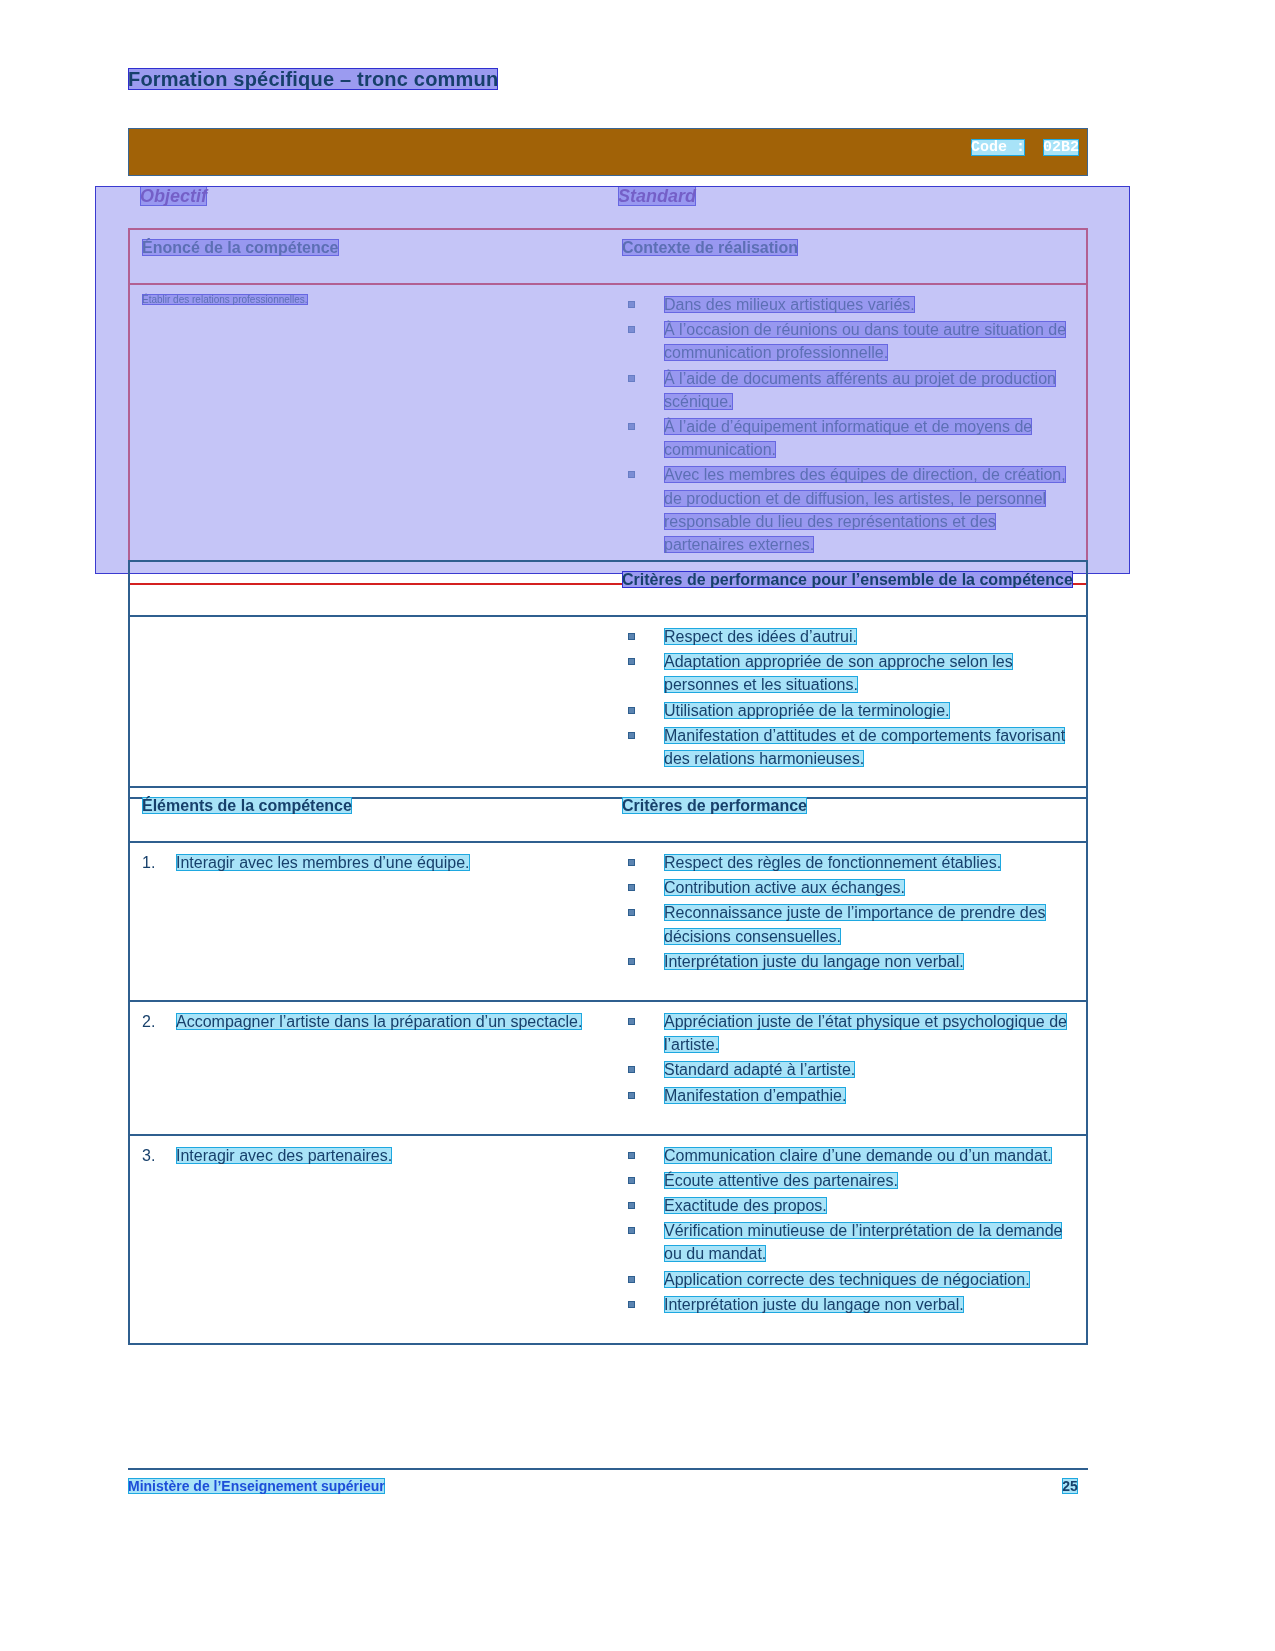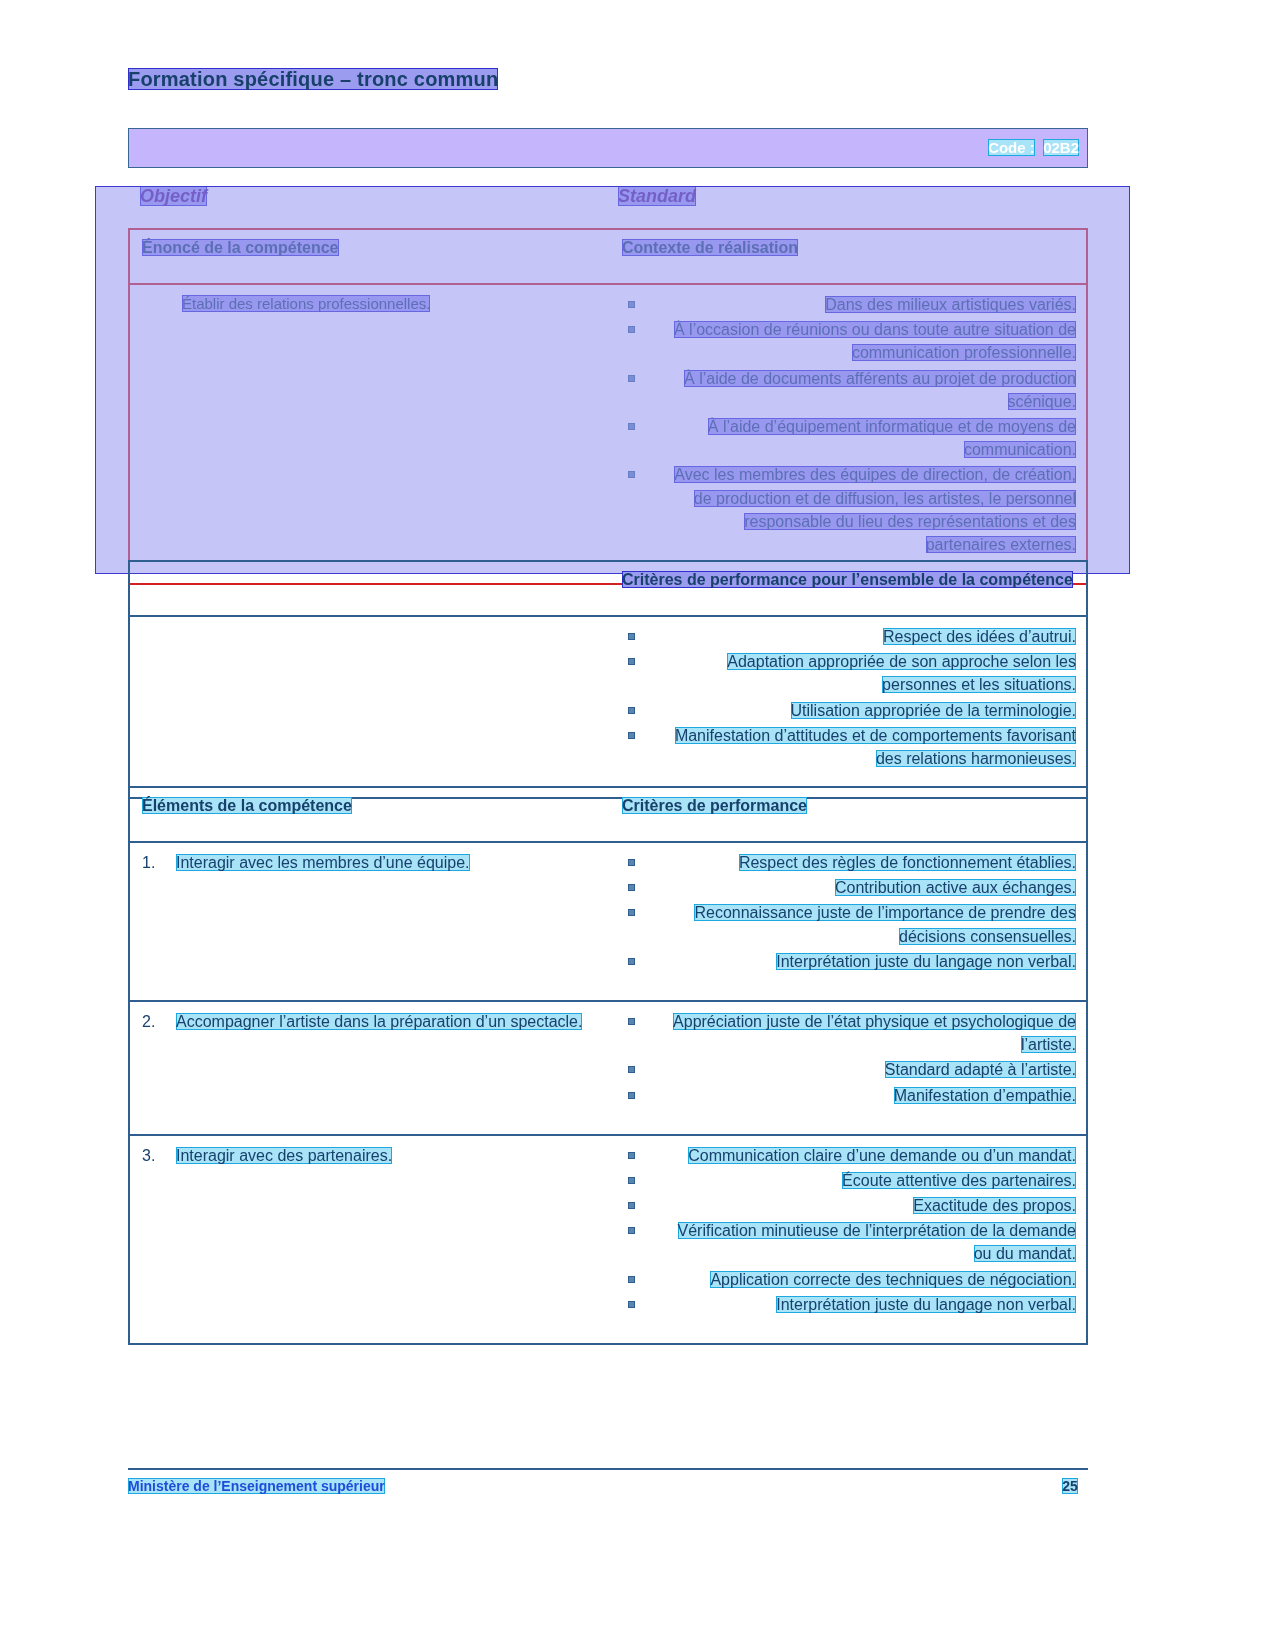--- a/index.html
+++ b/index.html
@@ -44,24 +44,25 @@
     font-weight: bold;
     color: #17406b;
     letter-spacing: .2px;
   }
 
   .code-bar {
     position: absolute;
     left: 128px;
     top: 128px;
     width: 960px;
-    height: 40px;
-    background: #c4b5fd;
+    height: 48px;
+    background: #a16207;
     border: 1px solid #3a6694;
     box-sizing: border-box;
+    font-family: Liberation Mono, monospace;
   }
   .code-bar .code-text {
     position: absolute;
     right: 8px;
     top: 10px;
     font-size: 15px;
     font-weight: bold;
     color: #ffffff;
     white-space: pre;
   }
@@ -122,31 +123,29 @@
     padding: 8px 10px 25px 10px;
   }
 
   .hdr {
     font-size: 16px;
     font-weight: bold;
     color: #17406b;
     line-height: 1.25;
   }
   .bodytext {
-    font-size: 15px;
+    font-size: 10px;
     color: #17406b;
     line-height: 1.45;
-    margin-left: 40px;
   }
 
   ul.bul {
     list-style: none;
     margin: 0;
     padding: 0;
-    text-align: right;
   }
   ul.bul li {
     position: relative;
     padding-left: 42px;
     margin: 0 0 2px 0;
     font-size: 16px;
     color: #17406b;
     line-height: 1.45;
   }
   ul.bul li .bdot {

